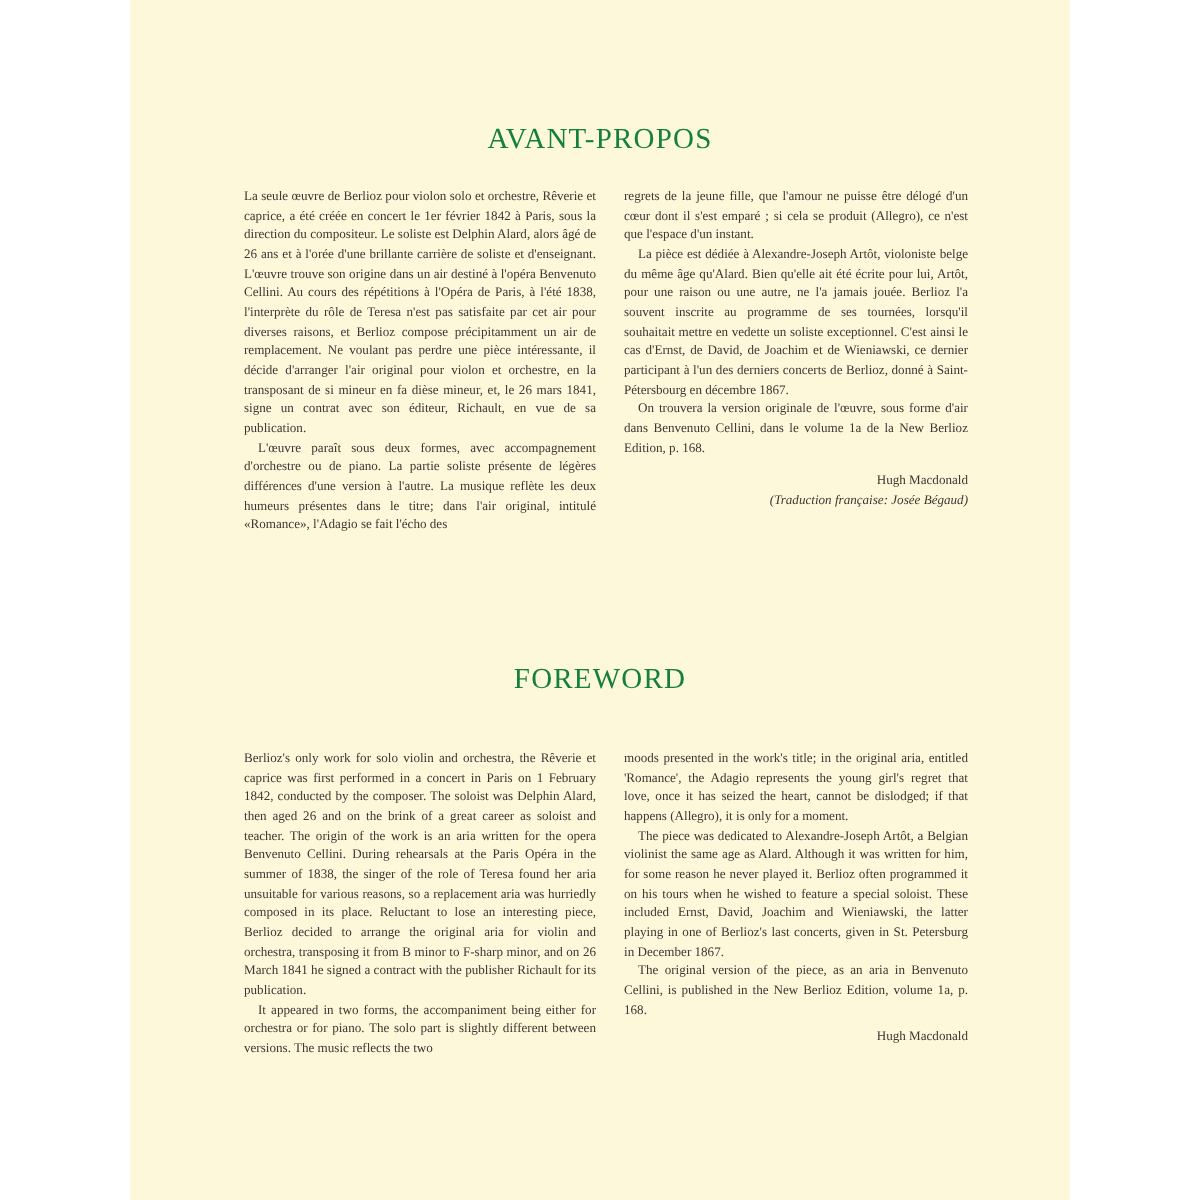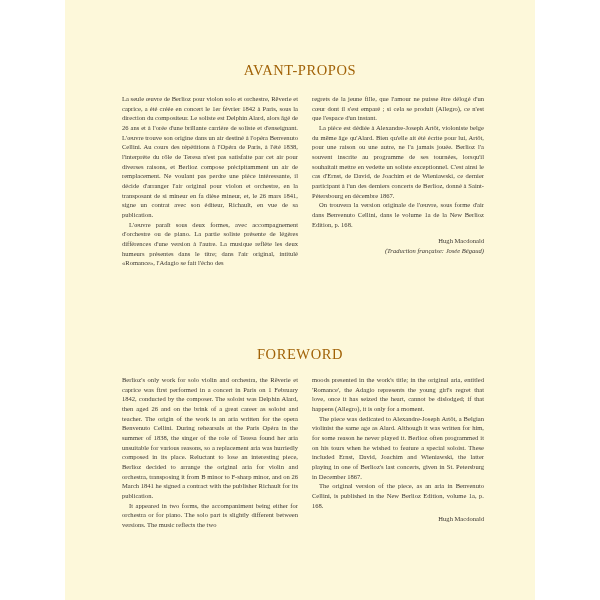--- a/index.html
+++ b/index.html
@@ -1,20 +1,20 @@
 <!DOCTYPE html>
 <html><head>
 <meta charset="utf-8">
 <style>
   html, body { margin:0; padding:0; }
   body { width:600px; height:600px; background:#ffffff; position:relative; overflow:hidden;
          font-family:"Liberation Serif","DejaVu Serif",serif; color:#3a3530; }
   .page { position:absolute; left:65px; top:0; width:470px; height:600px; background:#fdf8da; }
   .heading { position:absolute; left:0; width:600px; text-align:center; font-size:14.5px;
-             letter-spacing:0.6px; color:#a16207; }
+             letter-spacing:0.6px; color:#15803d; }
   .col { position:absolute; font-size:6.55px; line-height:9.65px; text-align:justify; color:#3c3732; }
   .col p { margin:0; text-indent:0; }
   .col p.ind { text-indent:7px; }
   .sig { text-align:right; }
   .sig-block { margin-top:7px; }
   .trans { font-style:italic; text-align:right; }
 </style>
 </head>
 <body>
 
@@ -30,21 +30,21 @@
 <div class="col" style="left:312px; top:94px; width:172px;">
   <p>regrets de la jeune fille, que l'amour ne puisse être délogé d'un cœur dont il s'est emparé ; si cela se produit (Allegro), ce n'est que l'espace d'un instant.</p>
   <p class="ind">La pièce est dédiée à Alexandre-Joseph Artôt, violoniste belge du même âge qu'Alard. Bien qu'elle ait été écrite pour lui, Artôt, pour une raison ou une autre, ne l'a jamais jouée. Berlioz l'a souvent inscrite au programme de ses tournées, lorsqu'il souhaitait mettre en vedette un soliste exceptionnel. C'est ainsi le cas d'Ernst, de David, de Joachim et de Wieniawski, ce dernier participant à l'un des derniers concerts de Berlioz, donné à Saint-Pétersbourg en décembre 1867.</p>
   <p class="ind">On trouvera la version originale de l'œuvre, sous forme d'air dans Benvenuto Cellini, dans le volume 1a de la New Berlioz Edition, p. 168.</p>
   <div class="sig-block">
     <p class="sig">Hugh Macdonald</p>
     <p class="trans">(Traduction française: Josée Bégaud)</p>
   </div>
 </div>
 
-<div class="heading" style="top:346px;">FOREWORD</div>
+<div class="heading" style="top:332px;">FOREWORD</div>
 
 <div class="col" style="left:122px; top:375px; width:176px;">
   <p>Berlioz's only work for solo violin and orchestra, the Rêverie et caprice was first performed in a concert in Paris on 1 February 1842, conducted by the composer. The soloist was Delphin Alard, then aged 26 and on the brink of a great career as soloist and teacher. The origin of the work is an aria written for the opera Benvenuto Cellini. During rehearsals at the Paris Opéra in the summer of 1838, the singer of the role of Teresa found her aria unsuitable for various reasons, so a replacement aria was hurriedly composed in its place. Reluctant to lose an interesting piece, Berlioz decided to arrange the original aria for violin and orchestra, transposing it from B minor to F-sharp minor, and on 26 March 1841 he signed a contract with the publisher Richault for its publication.</p>
   <p class="ind">It appeared in two forms, the accompaniment being either for orchestra or for piano. The solo part is slightly different between versions. The music reflects the two</p>
 </div>
 
 <div class="col" style="left:312px; top:375px; width:172px;">
   <p>moods presented in the work's title; in the original aria, entitled 'Romance', the Adagio represents the young girl's regret that love, once it has seized the heart, cannot be dislodged; if that happens (Allegro), it is only for a moment.</p>
   <p class="ind">The piece was dedicated to Alexandre-Joseph Artôt, a Belgian violinist the same age as Alard. Although it was written for him, for some reason he never played it. Berlioz often programmed it on his tours when he wished to feature a special soloist. These included Ernst, David, Joachim and Wieniawski, the latter playing in one of Berlioz's last concerts, given in St. Petersburg in December 1867.</p>
   <p class="ind">The original version of the piece, as an aria in Benvenuto Cellini, is published in the New Berlioz Edition, volume 1a, p. 168.</p>

